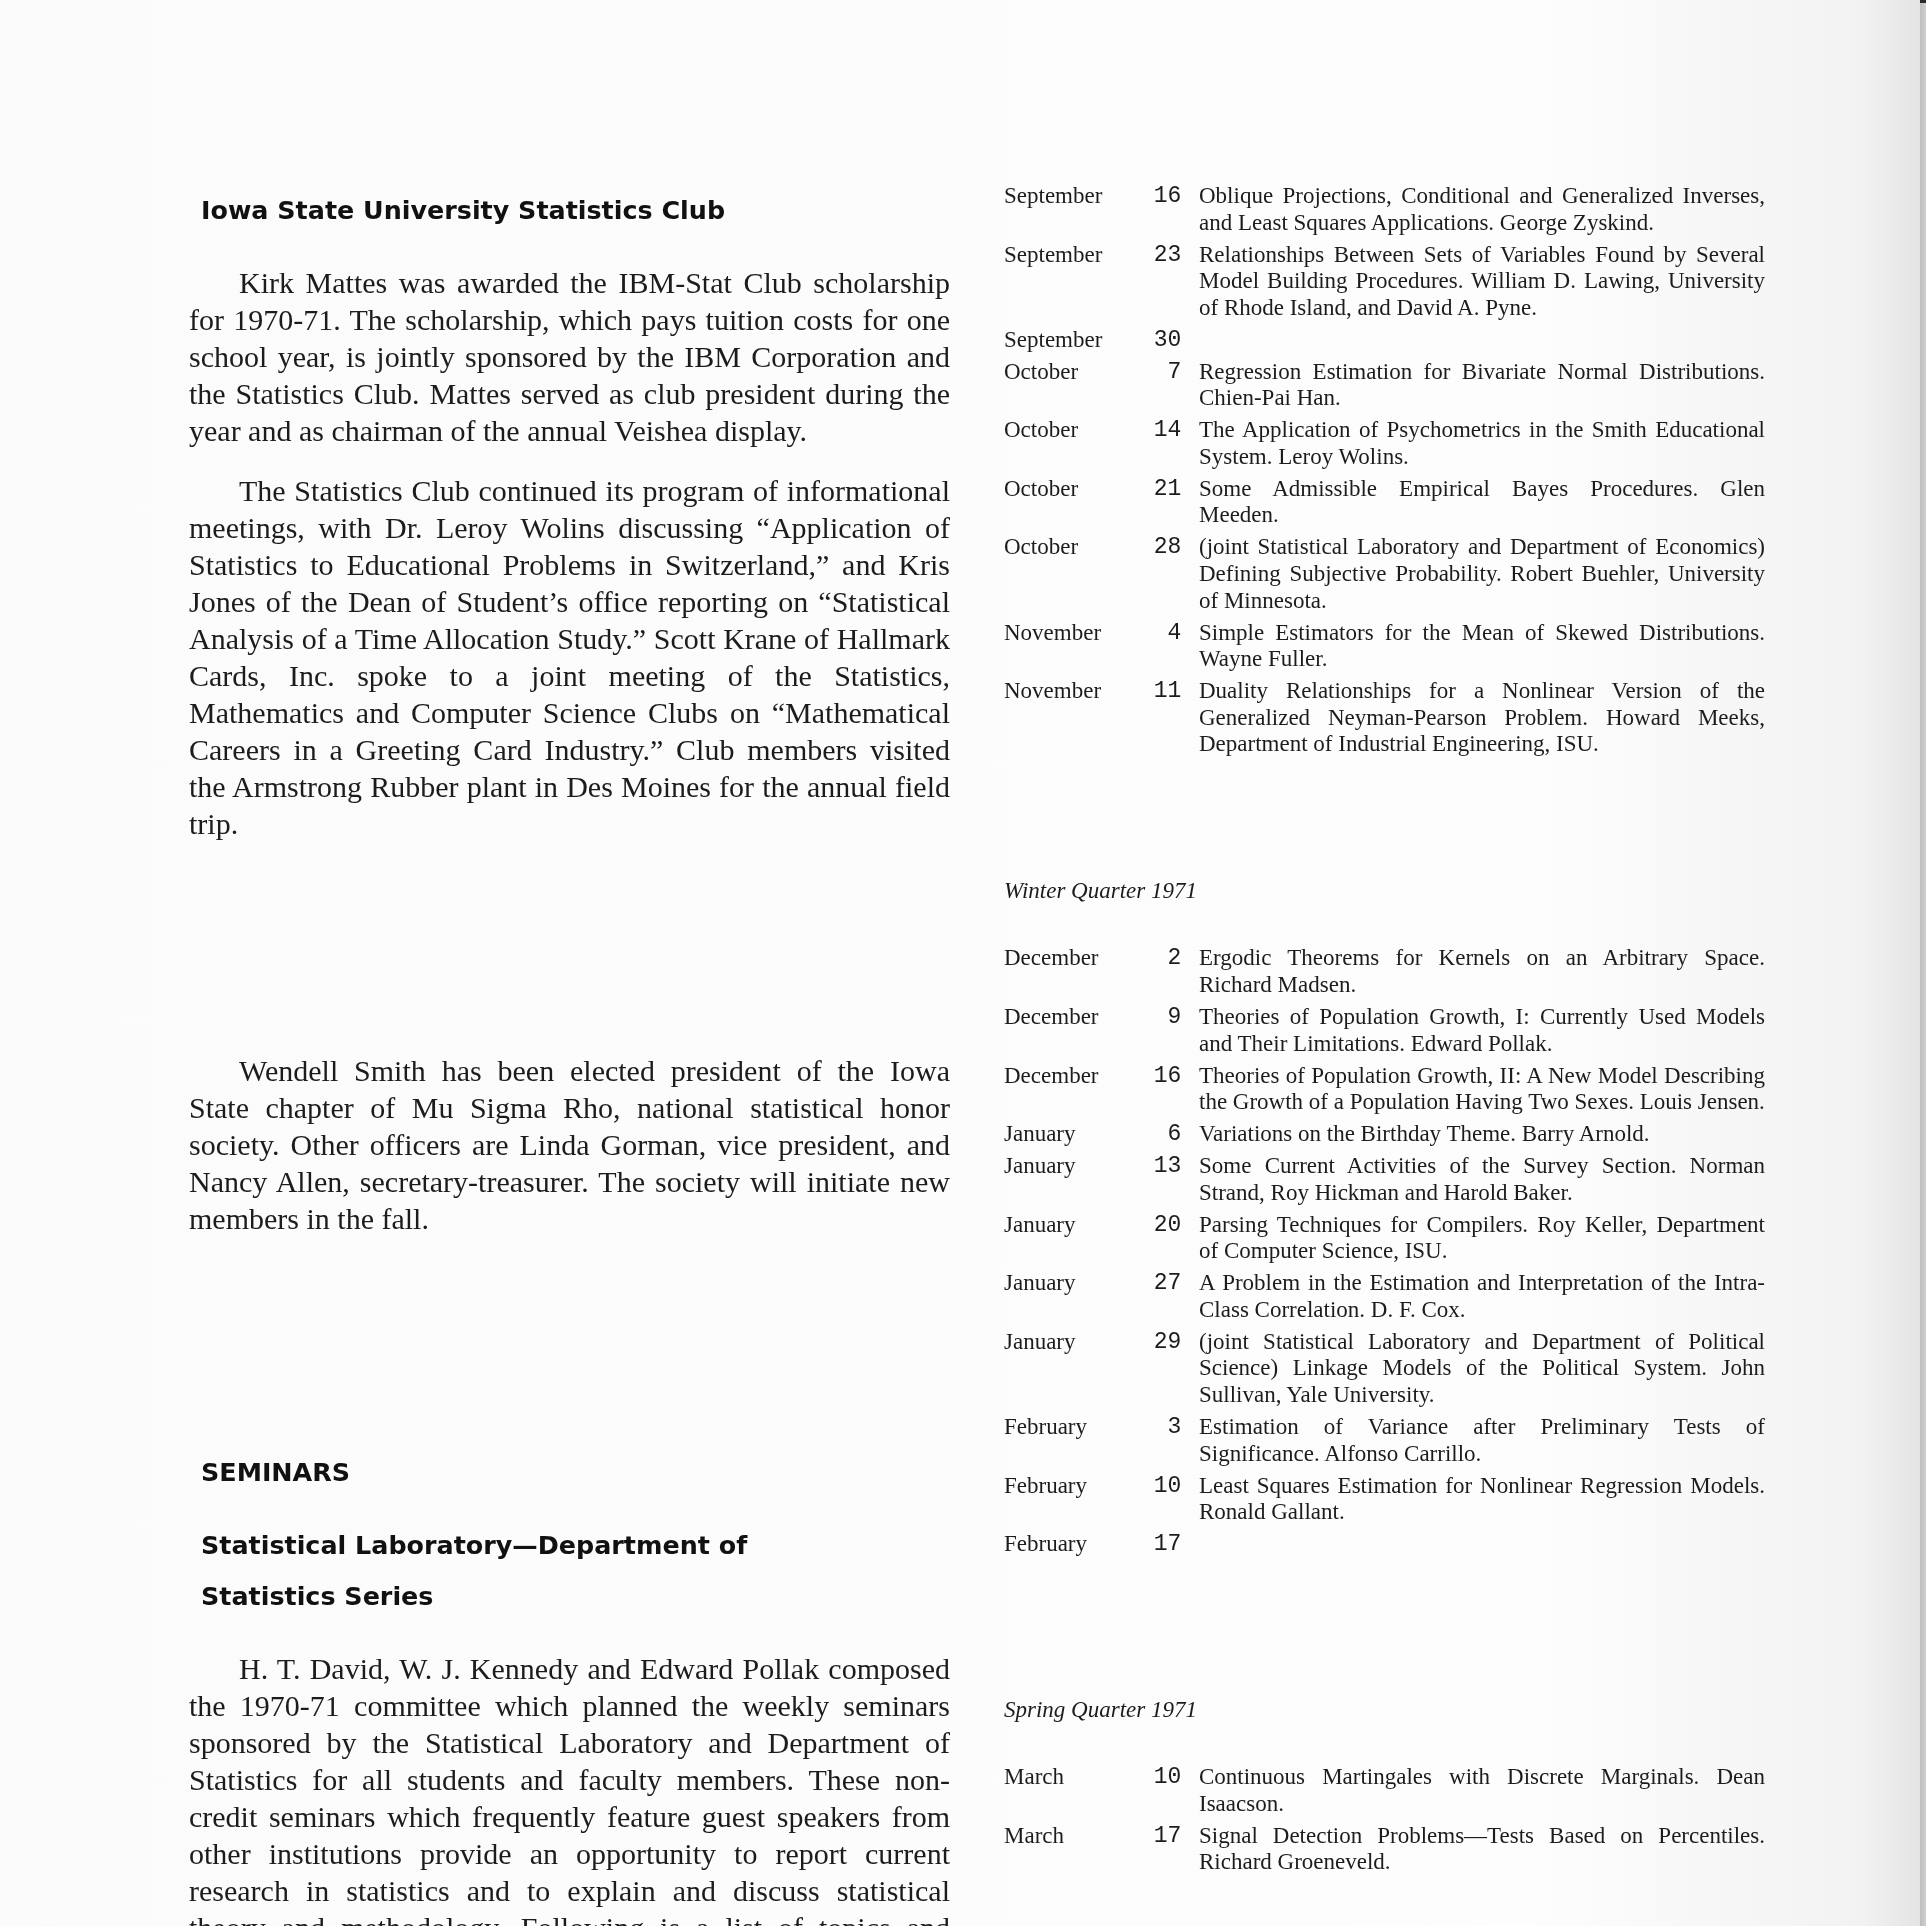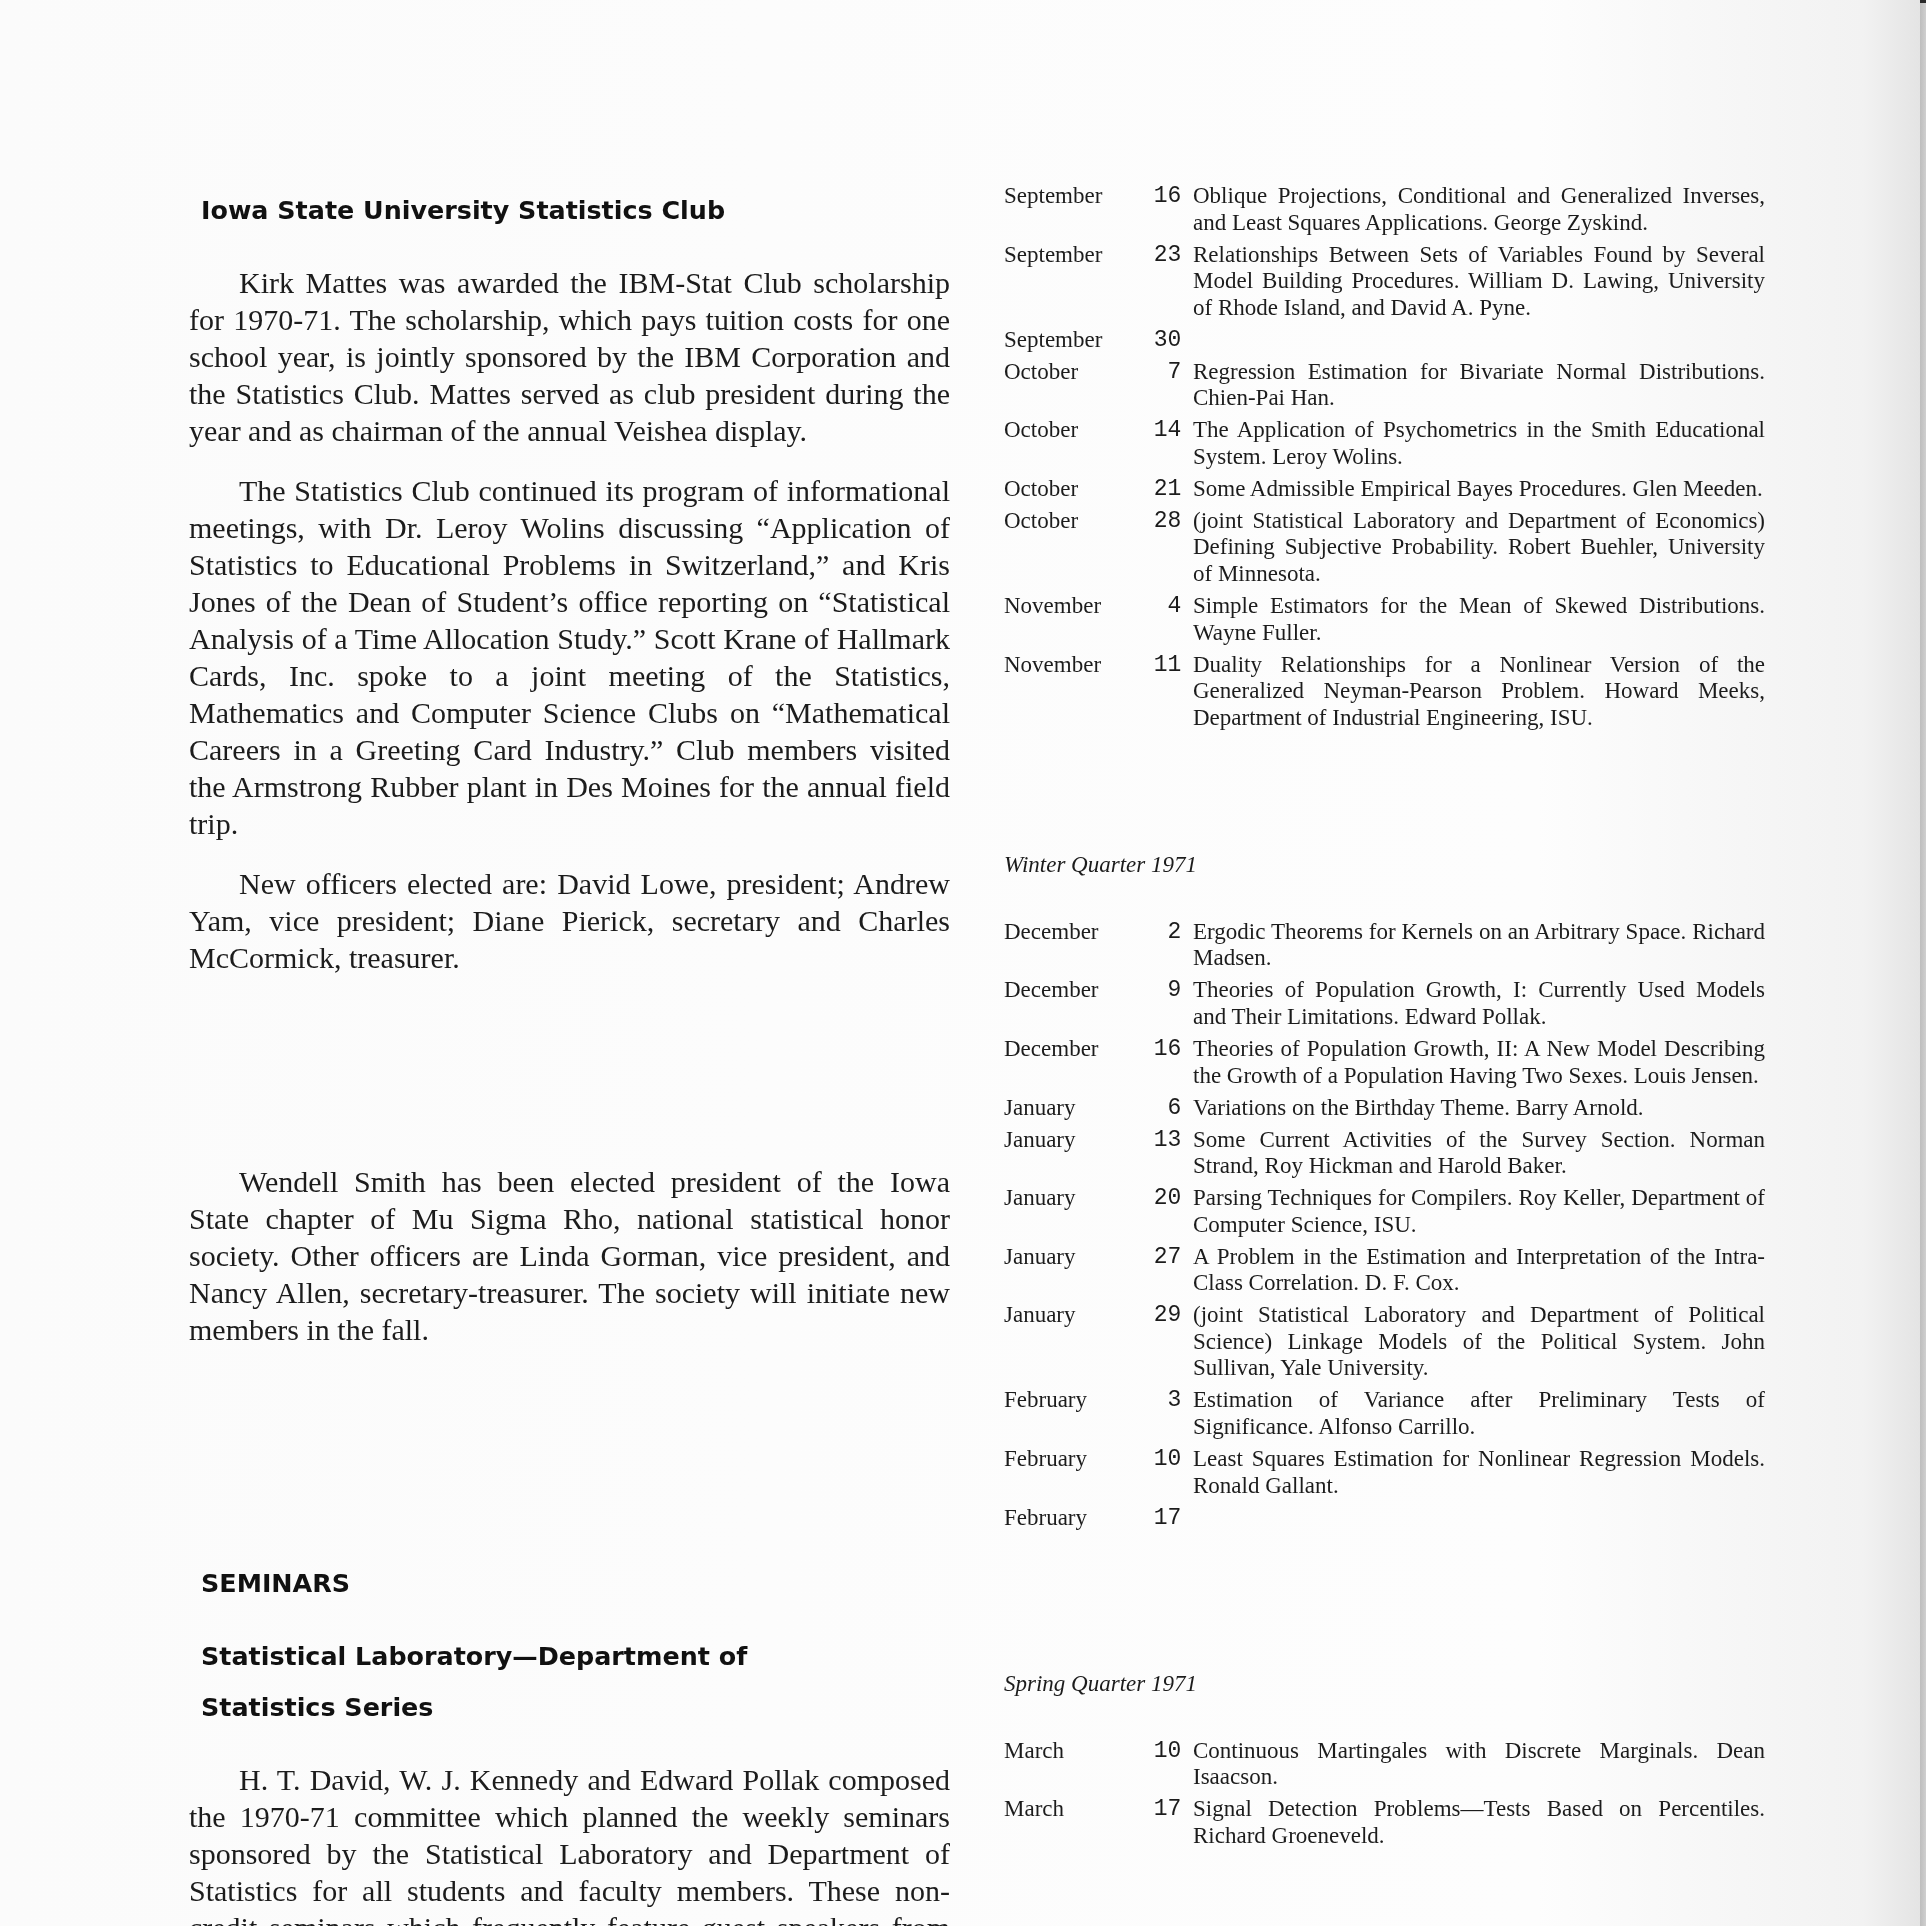--- a/index.html
+++ b/index.html
@@ -39,21 +39,21 @@
     }
     .gap-s { height: 21.6px; }
     .gap-m { height: 23px; }
     .gap-l { height: 166px; }
     .gap-xl { height: 204px; }
     .quarter-title {
       font-style: italic; font-size: 23px; line-height: 31px;
       text-align: left; margin: 0;
     }
     .seminar {
-      display: flex; font-size: 23px; line-height: 26.6px; margin-bottom: 5.4px;
+      display: flex; font-size: 23px; line-height: 26.6px; margin-bottom: 5.4px; gap: 6px;
     }
     .seminar .date {
       flex: 0 0 189px; display: flex; justify-content: space-between; padding-right: 0;
     }
     .seminar .date .day { width: 39px; text-align: right; padding-right: 11.6px; font-family: Liberation Mono, monospace; }
     .seminar .topic { flex: 1; text-align: justify; }
   </style>
 </head>
 <body>
 
@@ -61,21 +61,20 @@
 
   <div class="left-col">
 
     <section>
       <h2 class="sans-head">Iowa State University Statistics Club</h2>
       <div class="gap-s"></div>
       <p class="body">Kirk Mattes was awarded the IBM-Stat Club scholarship for 1970-71. The scholarship, which pays tuition costs for one school year, is jointly sponsored by the IBM Corporation and the Statistics Club. Mattes served as club president during the year and as chairman of the annual Veishea display.</p>
       <div class="gap-m"></div>
       <p class="body">The Statistics Club continued its program of informational meetings, with Dr. Leroy Wolins discussing “Application of Statistics to Educational Problems in Switzerland,” and Kris Jones of the Dean of Student’s office reporting on “Statistical Analysis of a Time Allocation Study.” Scott Krane of Hallmark Cards, Inc. spoke to a joint meeting of the Statistics, Mathematics and Computer Science Clubs on “Mathematical Careers in a Greeting Card Industry.” Club members visited the Armstrong Rubber plant in Des Moines for the annual field trip.</p>
       <div class="gap-m"></div>
-      <p class="body">New officers elected are: David Lowe, president; Andrew Yam, vice president; Diane Pierick, secretary and Charles McCormick, treasurer.</p>
     </section>
 
     <div class="gap-l"></div>
 
     <section>
       <div class="gap-s"></div>
       <p class="body">Wendell Smith has been elected president of the Iowa State chapter of Mu Sigma Rho, national statistical honor society. Other officers are Linda Gorman, vice president, and Nancy Allen, secretary-treasurer. The society will initiate new members in the fall.</p>
     </section>
 
     <div class="gap-xl"></div>

